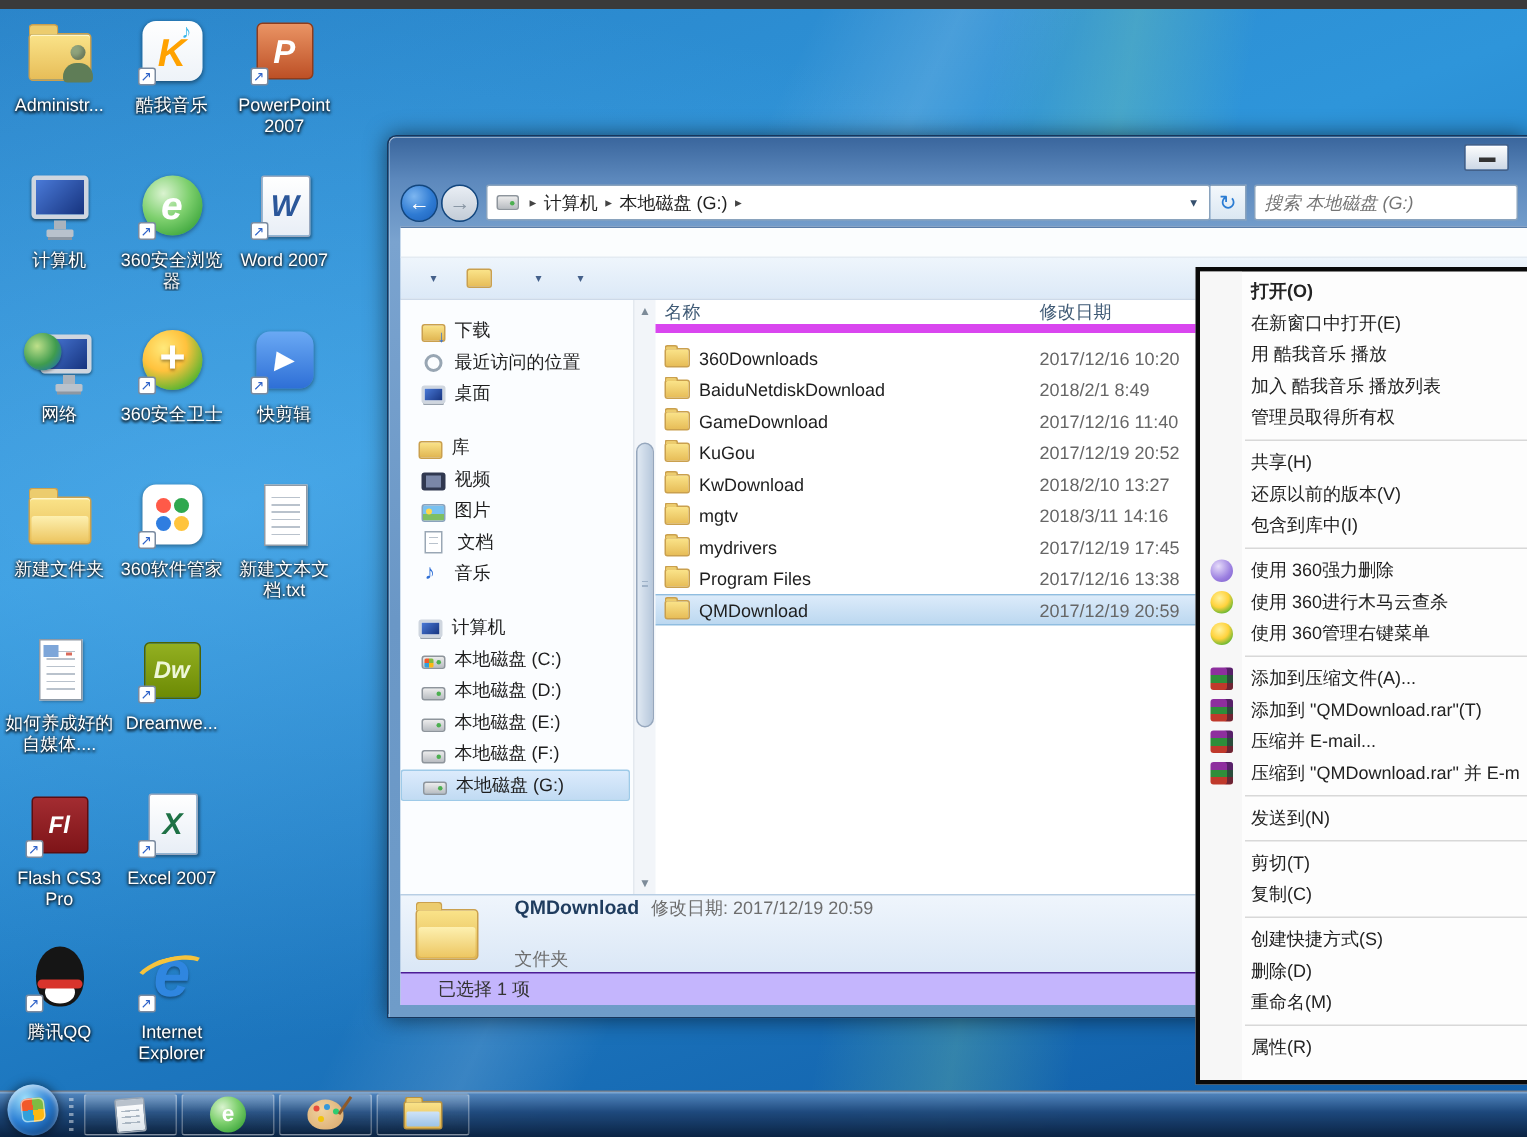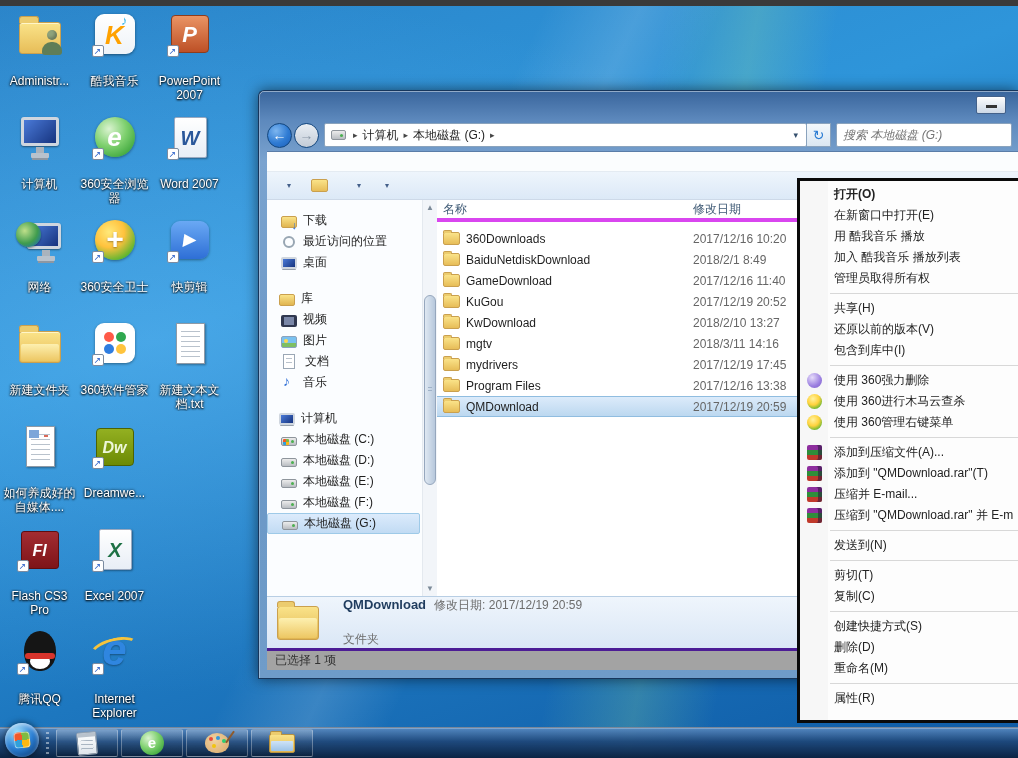--- a/index.html
+++ b/index.html
@@ -12,21 +12,21 @@
       linear-gradient(115deg, transparent 40%, rgba(255,255,255,.14) 47%, transparent 53%),
       linear-gradient(100deg, transparent 58%, rgba(190,255,140,.18) 66%, transparent 73%),
       radial-gradient(ellipse at 15% 45%, rgba(120,200,255,.35), transparent 60%),
       linear-gradient(160deg,#2a84c9 0%,#2e95da 35%,#1d77bf 65%,#0e5aa5 100%);}
   .top-strip{position:absolute;left:0;top:0;width:100%;height:6px;background:#3a3a3a;z-index:40}
 
   
   .desktop-icons{position:absolute;left:2px;top:10px;display:grid;
     grid-template-rows:repeat(7,103px);grid-template-columns:repeat(3,75px);grid-auto-flow:column;z-index:2}
   .cell{width:75px;text-align:center;padding-top:2px;cursor:default}
-  .dlabel{display:block;margin-top:16px;font-size:12px;line-height:14px;color:#fff;
+  .dlabel{display:block;margin-top:5px;font-size:12px;line-height:14px;color:#fff;
     text-shadow:0 1px 2px #000,0 0 3px rgba(0,0,0,.9);max-height:28px;overflow:hidden}
   .dico{display:block;width:46px;height:46px;margin:0 auto;position:relative}
   .dico i{position:absolute;display:block}
   .sc{display:none}
   .cell.shortcut .sc{display:block;position:absolute;left:0;bottom:1px;width:12px;height:12px;background:#fff;
     border:1px solid #7b8ba0;border-radius:2px;font-size:9px;line-height:10px;color:#2f63c9;text-align:center;z-index:3}
   .sc::after{content:"\2197"}
 
   
   .cell[data-icon="folder"] .a,.cell[data-icon="user-folder"] .a{left:2px;top:10px;right:2px;bottom:4px;
@@ -167,21 +167,21 @@
   .vscroll{width:15px;flex:none;background:#f2f5f9;border-left:1px solid #e4e9ef;position:relative}
   .vs-up,.vs-dn{position:absolute;left:0;width:100%;height:15px;color:#7d8b99;font-size:8px;text-align:center;line-height:15px;cursor:pointer}
   .vs-up{top:0}.vs-dn{bottom:0}
   .vs-thumb{position:absolute;left:1px;right:1px;top:24%;height:48%;border:1px solid #96a7bd;border-radius:6px;
     background:linear-gradient(90deg,#dfe8f2,#b7c8dc);cursor:pointer}
   .vs-thumb::after{content:"";position:absolute;left:3px;right:3px;top:calc(50% - 3px);height:6px;
     background:repeating-linear-gradient(#9fb2c8 0 1px,transparent 1px 3px)}
 
   
   .list{flex:1;min-width:0;position:relative;padding-top:0}
-  .list-header{display:flex;height:22px;align-items:center;padding-left:6px;border-bottom:4px solid #d946ef}
+  .list-header{display:flex;height:22px;align-items:flex-start;padding-left:6px;border-bottom:6px solid #d946ef}
   .col{color:#3f5a75;cursor:pointer}
   .col.name{width:250px}
   .rows{margin-top:6px}
   .frow{display:flex;align-items:center;height:21px;padding-left:6px;cursor:pointer}
   .frow.selected{background:linear-gradient(#dcebfa,#bcd8f0);border-top:1px solid #90bde0;border-bottom:1px solid #90bde0;height:21px}
   .fico{width:17px;height:13px;margin-right:6px;flex:none;position:relative;
     background:linear-gradient(#fae389,#e7bd58);border:1px solid #caa04e;border-radius:2px}
   .fico::before{content:"";position:absolute;top:-3px;left:-1px;width:7px;height:2px;background:#eccc6e;border:1px solid #caa04e;border-bottom:none;border-radius:2px 2px 0 0}
   .fname{width:227px;color:#1e1e1e;white-space:nowrap;overflow:hidden}
   .fdate{color:#666;white-space:nowrap}
@@ -189,21 +189,21 @@
   
   .details{height:52px;flex:none;background:linear-gradient(#eff5fc,#dae7f6);border-top:1px solid #b8cee4;display:flex;align-items:center;padding-left:10px}
   .big-folder{width:42px;height:34px;position:relative;background:linear-gradient(#fae389,#e0b551);border:1px solid #caa04e;border-radius:3px;margin-right:24px;flex:none}
   .big-folder::before{content:"";position:absolute;top:-6px;left:-1px;width:16px;height:5px;background:#eccc6e;border:1px solid #caa04e;border-bottom:none;border-radius:3px 3px 0 0}
   .big-folder::after{content:"";position:absolute;left:1px;right:1px;bottom:1px;height:60%;background:linear-gradient(#fdf0b0,#edc763);border-radius:2px}
   .d-line1{display:flex;align-items:baseline;gap:8px}
   .d-name{font-size:13px;font-weight:bold;color:#1f3c5e}
   .d-meta{color:#6d6d6d}
   .d-type{color:#6d6d6d;margin-top:17px}
 
-  .statusbar{height:22px;flex:none;background:#a3a3a3;border-top:3px solid #4c1d95;display:flex;align-items:center;padding-left:8px;color:#333}
+  .statusbar{height:22px;flex:none;background:#c4b5fd;border-top:1px solid #4c1d95;display:flex;align-items:center;padding-left:25px;color:#333}
 
   
   .menu{position:absolute;left:797px;top:178px;width:228px;height:545px;z-index:30;background:#fdfdfd;
     border:3px solid #0a0a0a;padding-top:3px;overflow:hidden}
   .menu::before{content:"";position:absolute;left:0;top:0;bottom:0;width:28px;background:#f7f7f7}
   .mi{height:21px;display:flex;align-items:center;padding:0 8px 0 34px;position:relative;cursor:pointer}
   .mlabel{color:#222;white-space:nowrap}
   .mi.bold .mlabel{font-weight:bold}
   .mi.sep{height:9px;padding:0;cursor:default}
   .mi.sep::after{content:"";position:absolute;left:30px;right:3px;top:4px;height:1px;background:#d8d8d8}

